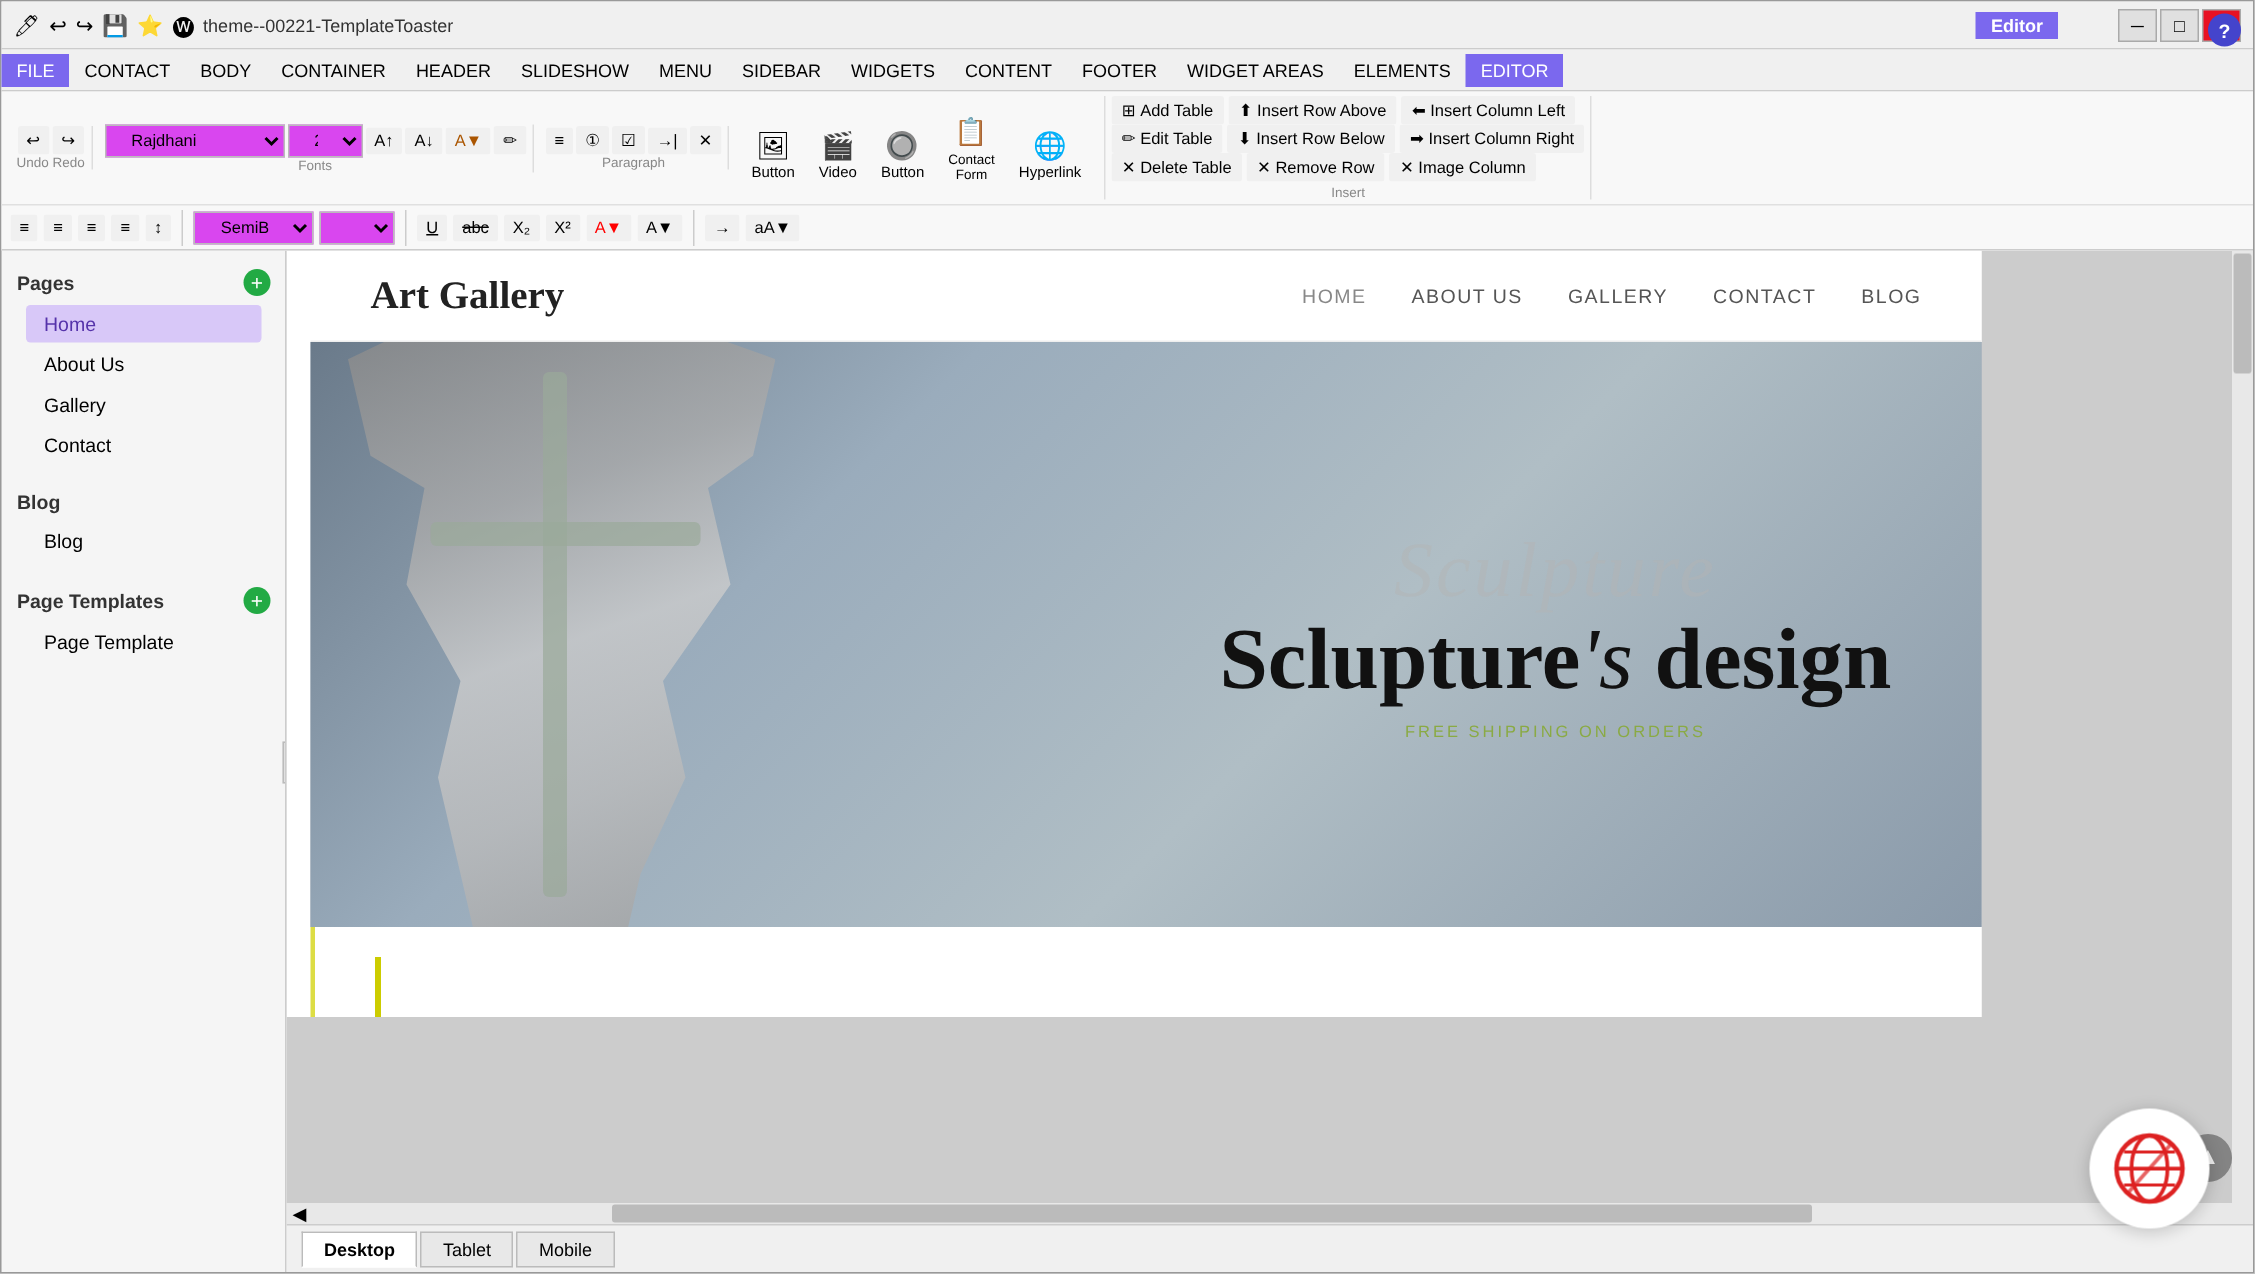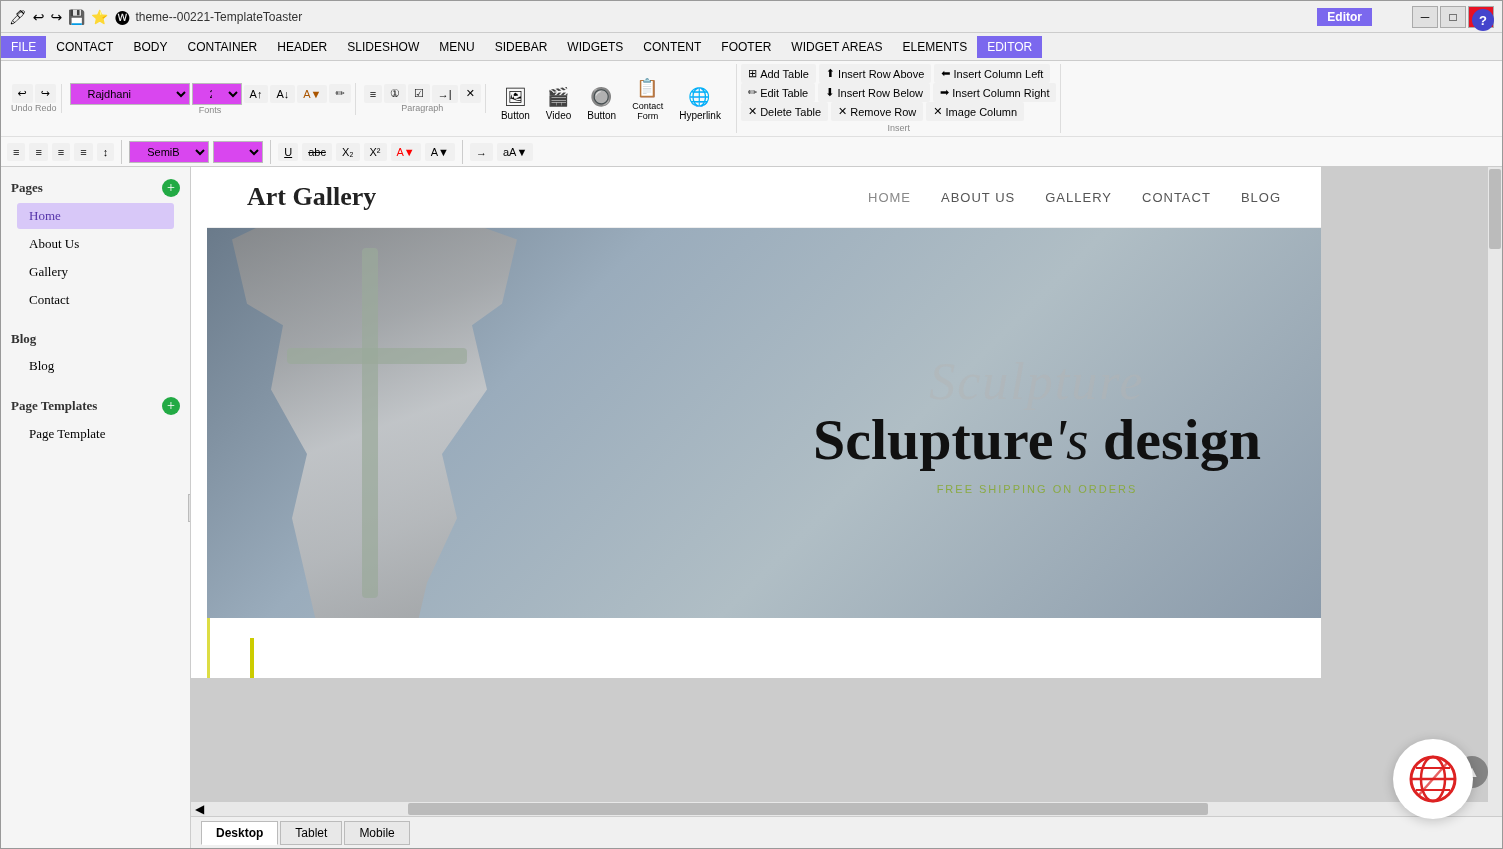--- a/index.html
+++ b/index.html
@@ -36,21 +36,21 @@
     .media-group { display: flex; align-items: flex-end; gap: 2px; padding: 2px 4px; }
     .media-btn { display: flex; flex-direction: column; align-items: center; padding: 3px 6px; cursor: pointer; border: 1px solid transparent; border-radius: 2px; font-size: 10px; gap: 2px; }
     .media-icon { font-size: 18px; }
 
     
     .main-area { display: flex; flex: 1; overflow: hidden; }
 
     
     .sidebar { width: 190px; background: #f5f5f5; border-right: 1px solid #ccc; display: flex; flex-direction: column; padding: 8px 0; overflow-y: auto; position: relative; }
     .sidebar-toggle { position: absolute; right: -12px; top: 50%; transform: translateY(-50%); width: 14px; height: 28px; background: #e0e0e0; border: 1px solid #bbb; cursor: pointer; z-index: 10; display: flex; align-items: center; justify-content: center; font-size: 10px; }
-    .sidebar-section { padding: 4px 10px; font-family: Liberation Serif, serif; }
+    .sidebar-section { padding: 4px 10px; }
     .sidebar-section-header { display: flex; align-items: center; justify-content: space-between; margin-bottom: 6px; }
     .sidebar-section-title { font-size: 13px; font-weight: bold; color: #333; }
     .sidebar-add-btn { width: 18px; height: 18px; background: #22aa44; color: white; border-radius: 50%; display: flex; align-items: center; justify-content: center; font-size: 14px; cursor: pointer; line-height: 1; }
     .sidebar-item { padding: 5px 12px; font-size: 13px; cursor: pointer; border-radius: 3px; margin: 2px 6px; }
     .sidebar-item.active { background: #d8c8f8; color: #5533aa; }
 
     
     .canvas-area { flex: 1; overflow: hidden; display: flex; flex-direction: column; position: relative; }
     .canvas-scroll { flex: 1; overflow: auto; background: #ccc; position: relative; }
     .canvas-inner { background: white; position: relative; padding-left: 16px; }

